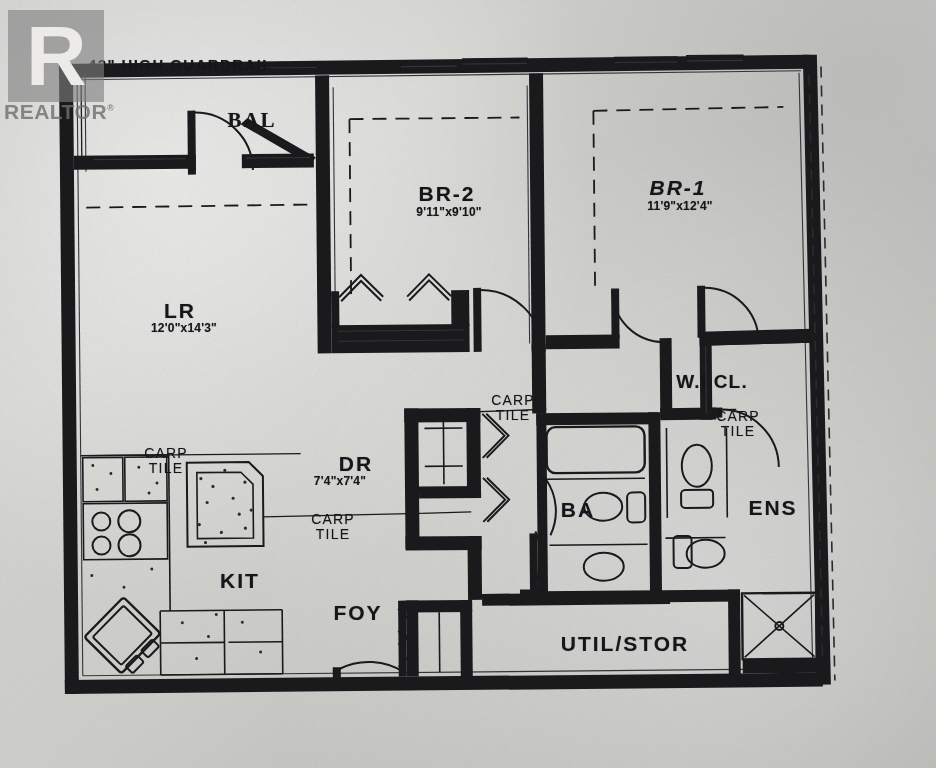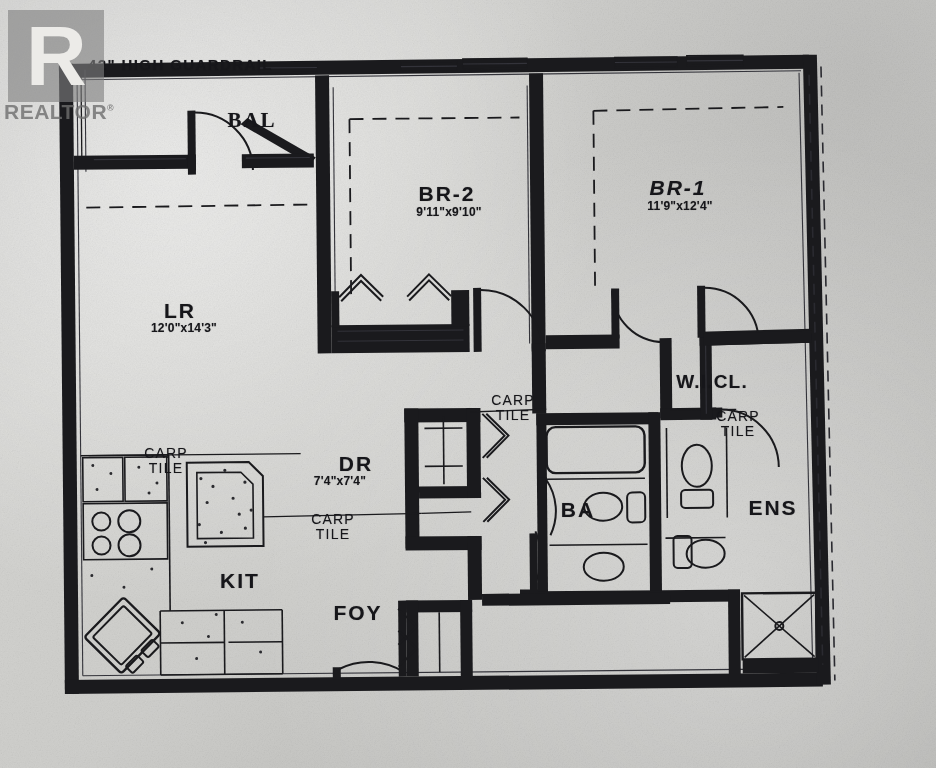--- a/index.html
+++ b/index.html
@@ -395,20 +395,21 @@
   <div class="lbl room-name ctr" style="left:240px; top:569px;">KIT</div>
 
   <div class="lbl room-name ctr" style="left:358px; top:569px;margin-top:32px;">FOY</div>
 
   <div class="lbl room-name ctr" style="left:572px; top:498px;padding-left:12px;">BA</div>
 
   <div class="lbl room-name ctr" style="left:712px; top:371px; font-size:19px; letter-spacing:1.2px;">W.I.CL.</div>
 
   <div class="lbl room-name ctr" style="left:773px; top:496px;">ENS</div>
 
+  <div class="lbl room-name ctr" style="left:625px; top:632px;">UTIL/STOR</div>
 
   <div class="lbl finish ctr" style="left:166px; top:446px;">
     <div>CARP</div>
     <div>TILE</div>
   </div>
   <div class="lbl finish ctr" style="left:333px; top:512px;">
     <div>CARP</div>
     <div>TILE</div>
   </div>
   <div class="lbl finish ctr" style="left:513px; top:393px;">

